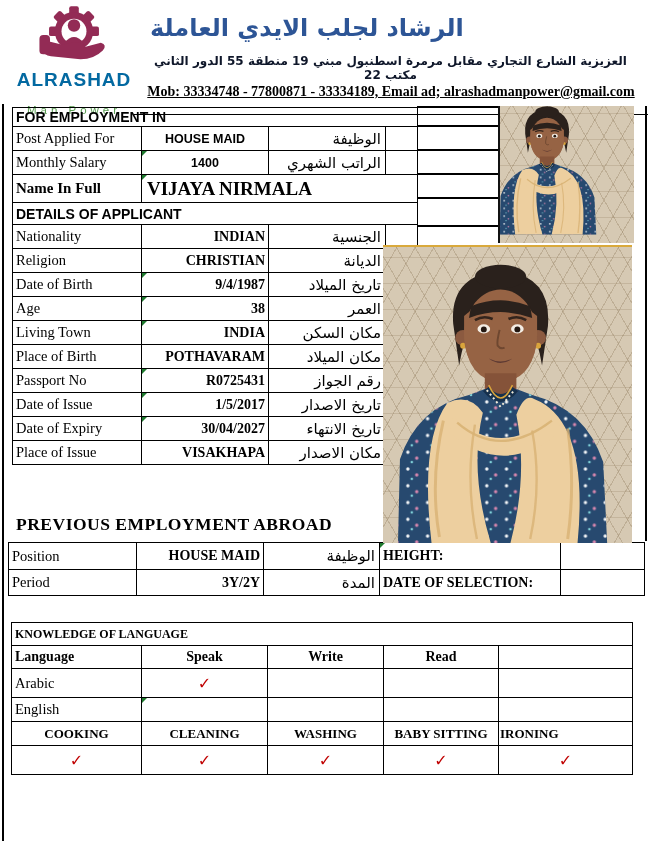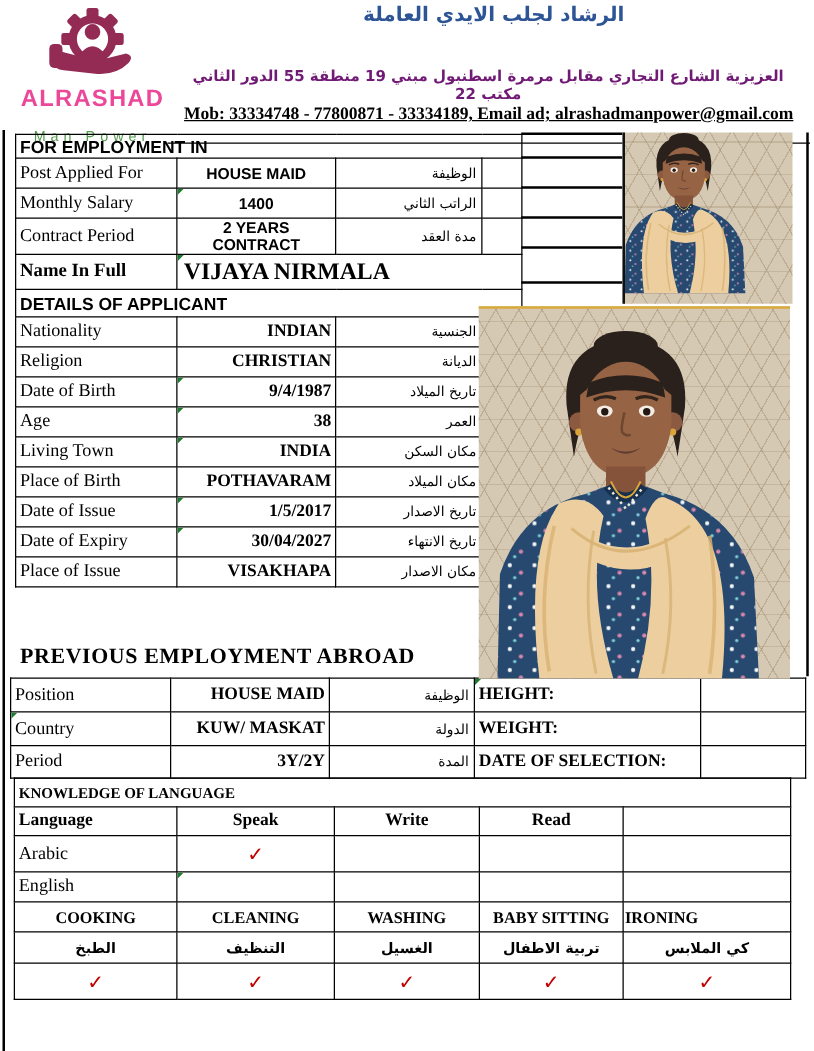--- a/index.html
+++ b/index.html
@@ -2,38 +2,38 @@
 <html><head>
 <meta charset="utf-8">
 <style>
   html,body{margin:0;padding:0;background:#fff;}
   .sheet{position:relative;width:651px;height:841px;background:#fff;overflow:hidden;
          font-family:"Liberation Serif",serif;color:#000;}
   
   .logo{position:absolute;left:10px;top:6px;width:128px;height:98px;text-align:center;}
   .logo svg{display:block;margin:0 auto;}
   .brand{font-family:"Liberation Sans",sans-serif;font-weight:bold;font-size:19px;
-         color:#ec4899;letter-spacing:1px;line-height:1;}
+         color:#0369a1;letter-spacing:1px;line-height:1;}
   .brand-sub{font-family:"Liberation Sans",sans-serif;font-size:11.5px;color:#569A4F;
          letter-spacing:4px;margin-top:16px;line-height:1;}
-  .title-ar{position:absolute;left:150px;top:2px;width:490px;text-align:center;direction:rtl;
-         font-family:"DejaVu Sans",sans-serif;font-weight:bold;font-size:16px;color:#2D5596;}
+  .title-ar{position:absolute;left:150px;top:14px;width:490px;text-align:left;direction:rtl;
+         font-family:"DejaVu Sans",sans-serif;font-weight:bold;font-size:24px;color:#2D5596;}
   .addr-ar{position:absolute;left:138px;top:54px;width:505px;text-align:center;direction:rtl;
-         font-family:"DejaVu Sans",sans-serif;font-weight:bold;font-size:12px;color:#701a75;}
+         font-family:"DejaVu Sans",sans-serif;font-weight:bold;font-size:12px;color:#0f172a;}
   .contact{position:absolute;left:134px;top:84px;width:514px;text-align:center;
          font-weight:bold;font-size:14px;text-decoration:underline;border-bottom:1.5px solid #000;
          padding-bottom:14px;white-space:nowrap;}
   
   table{border-collapse:collapse;table-layout:fixed;position:absolute;}
   td{border:1.6px solid #000;padding:0 3px;vertical-align:middle;overflow:hidden;position:relative;}
   .sec{font-family:"Liberation Sans",sans-serif;font-weight:bold;font-size:14px;}
   .lab{font-size:14.5px;}
   .val-s{font-family:"Liberation Sans",sans-serif;font-weight:bold;font-size:12.5px;text-align:center;}
   .val{font-weight:bold;font-size:14px;text-align:right;}
-  .ar{direction:rtl;text-align:right;font-family:"DejaVu Sans",sans-serif;font-size:11px;padding-right:4px;}
+  .ar{direction:rtl;text-align:right;font-family:"DejaVu Sans",sans-serif;font-size:15px;padding-right:4px;}
   .name-lab{font-weight:bold;font-size:15px;}
   .name-val{font-weight:bold;font-size:19px;padding-left:5px;}
   .xtra{font-weight:bold;font-size:14px;}
   .cap{font-weight:bold;font-size:12px;margin-left:16px;}
   .cap2{font-weight:bold;font-size:17px;padding-left:30px;}
   .hd{font-weight:bold;font-size:14px;}
   .hdc{font-weight:bold;font-size:14px;text-align:center;}
   .skl{font-weight:bold;font-size:13px;text-align:center;padding:0 1px;}
   .skl-ar{direction:rtl;text-align:center;font-family:"DejaVu Sans",sans-serif;font-weight:bold;font-size:11.5px;}
   .chk{color:#C00000;font-weight:bold;font-size:16px;text-align:center;font-family:"DejaVu Sans",sans-serif;}
@@ -158,27 +158,21 @@
         </tr>
     <tr style="height:24px">
       <td class="lab">Post Applied For</td>
       <td class="val-s">HOUSE MAID</td>
       <td class="ar">الوظيفة</td>
       <td></td>
     </tr>
     <tr style="height:24px">
       <td class="lab">Monthly Salary</td>
       <td class="val-s cm">1400</td>
-      <td class="ar">الراتب الثاني</td>
-      <td></td>
-    </tr>
-    <tr style="height:24px">
-      <td class="lab">Contract Period</td>
-      <td class="val-s">2 YEARS CONTRACT</td>
-      <td class="ar">مدة العقد</td>
+      <td class="ar">الراتب الشهري</td>
       <td></td>
     </tr>
     <tr style="height:28px">
       <td class="name-lab">Name In Full</td>
       <td colspan="3" class="name-val cm">VIJAYA NIRMALA</td>
     </tr>
     <tr style="height:22px">
           <td colspan="4" class="sec">DETAILS OF APPLICANT</td>
         </tr>
     <tr style="height:24px">
@@ -208,20 +202,26 @@
     <tr style="height:24px">
       <td class="lab">Living Town</td>
       <td class="val cm">INDIA</td>
       <td class="ar">مكان السكن</td>
       <td></td>
     </tr>
     <tr style="height:24px">
       <td class="lab">Place of Birth</td>
       <td class="val">POTHAVARAM</td>
       <td class="ar">مكان الميلاد</td>
+      <td></td>
+    </tr>
+    <tr style="height:24px">
+      <td class="lab">Passport No</td>
+      <td class="val cm">R0725431</td>
+      <td class="ar">رقم الجواز</td>
       <td></td>
     </tr>
     <tr style="height:24px">
       <td class="lab">Date of Issue</td>
       <td class="val cm">1/5/2017</td>
       <td class="ar">تاريخ الاصدار</td>
       <td></td>
     </tr>
     <tr style="height:24px">
       <td class="lab">Date of Expiry</td>
@@ -247,27 +247,20 @@
         <col style="width:116px">
         <col style="width:181px">
         <col style="width:84px">
       </colgroup>
     <tbody>
         <tr style="height:27px">
       <td class="lab">Position</td>
       <td class="val">HOUSE MAID</td>
       <td class="ar">الوظيفة</td>
       <td class="xtra cm">HEIGHT:</td>
-      <td></td>
-    </tr>
-    <tr style="height:27px">
-      <td class="lab cm">Country</td>
-      <td class="val">KUW/ MASKAT</td>
-      <td class="ar">الدولة</td>
-      <td class="xtra">WEIGHT:</td>
       <td></td>
     </tr>
     <tr style="height:26px">
       <td class="lab">Period</td>
       <td class="val">3Y/2Y</td>
       <td class="ar">المدة</td>
       <td class="xtra">DATE OF SELECTION:</td>
       <td></td>
     </tr>
   </tbody>
@@ -306,27 +299,20 @@
       <td class="chk"></td>
       <td></td>
     </tr>
     <tr style="height:24px">
       <td class="skl">COOKING</td>
       <td class="skl">CLEANING</td>
       <td class="skl">WASHING</td>
       <td class="skl">BABY SITTING</td>
       <td class="skl" style="text-align:left">IRONING</td>
     </tr>
-    <tr style="height:25px">
-      <td class="skl-ar">الطبخ</td>
-      <td class="skl-ar">التنظيف</td>
-      <td class="skl-ar">الغسيل</td>
-      <td class="skl-ar">تربية الاطفال</td>
-      <td class="skl-ar">كي الملابس</td>
-    </tr>
     <tr style="height:29px">
       <td class="chk">✓</td>
       <td class="chk">✓</td>
       <td class="chk">✓</td>
       <td class="chk">✓</td>
       <td class="chk">✓</td>
     </tr>
   </tbody>
     </table>
 

